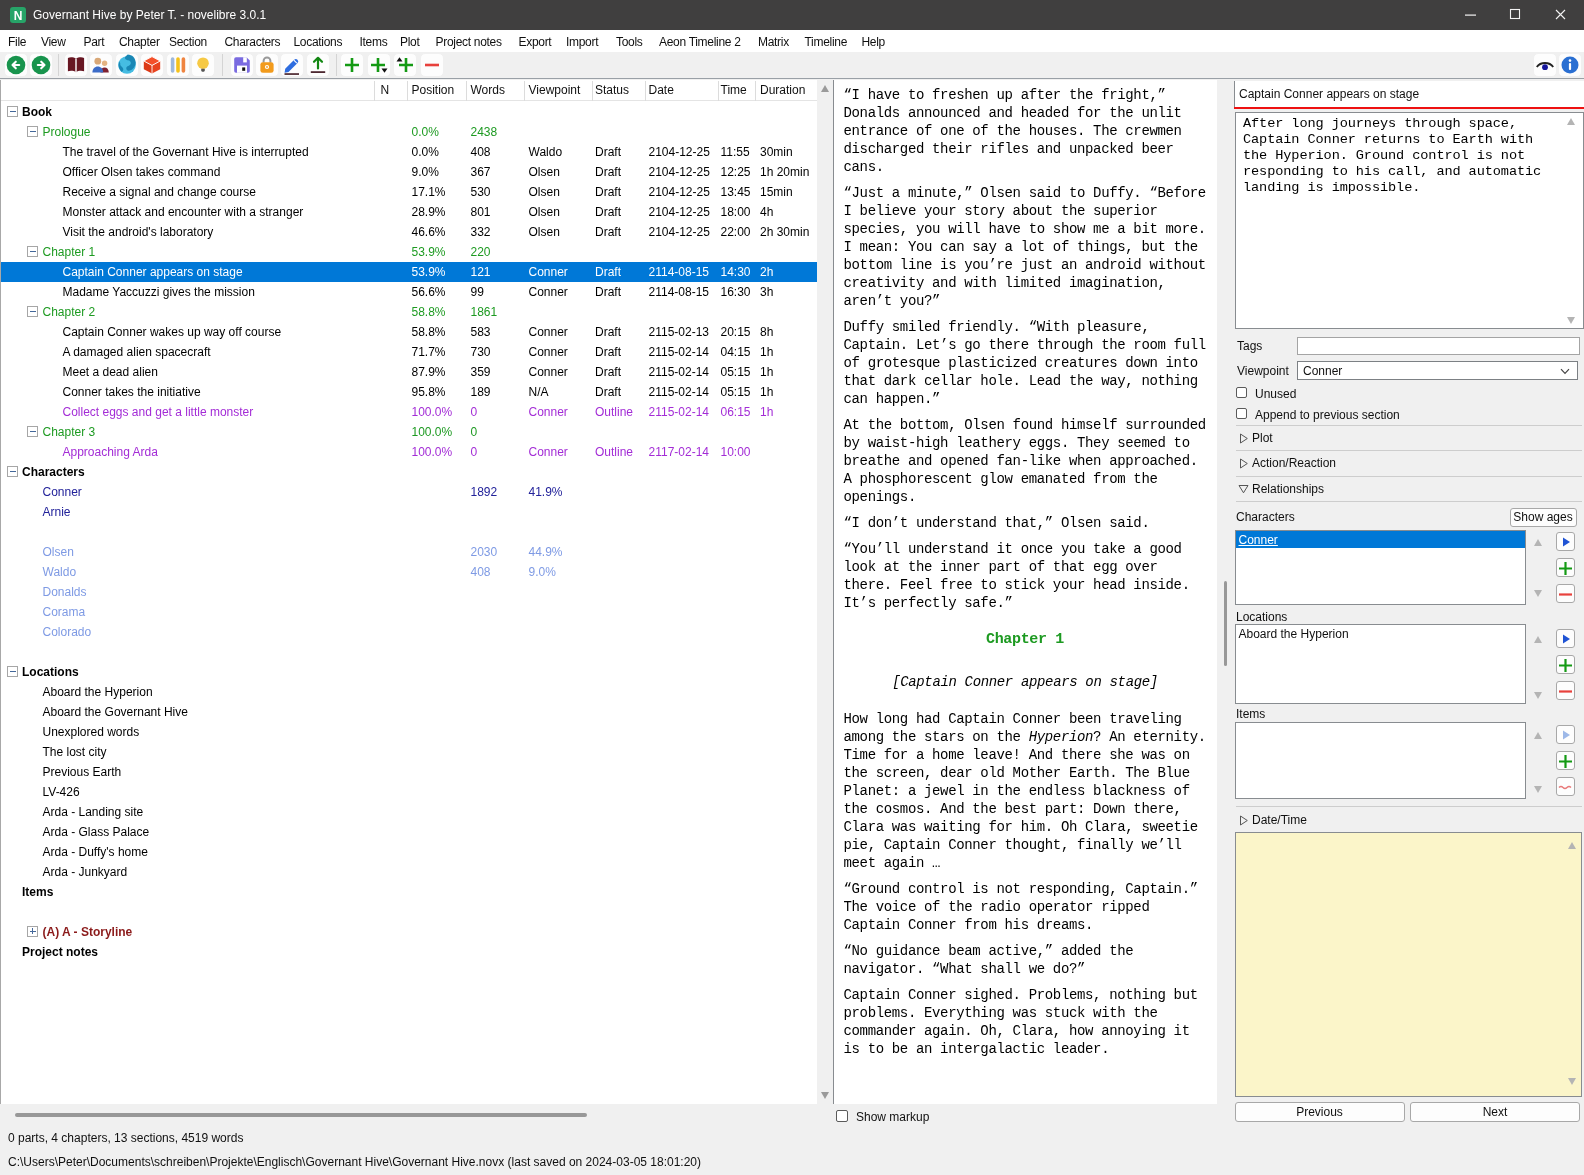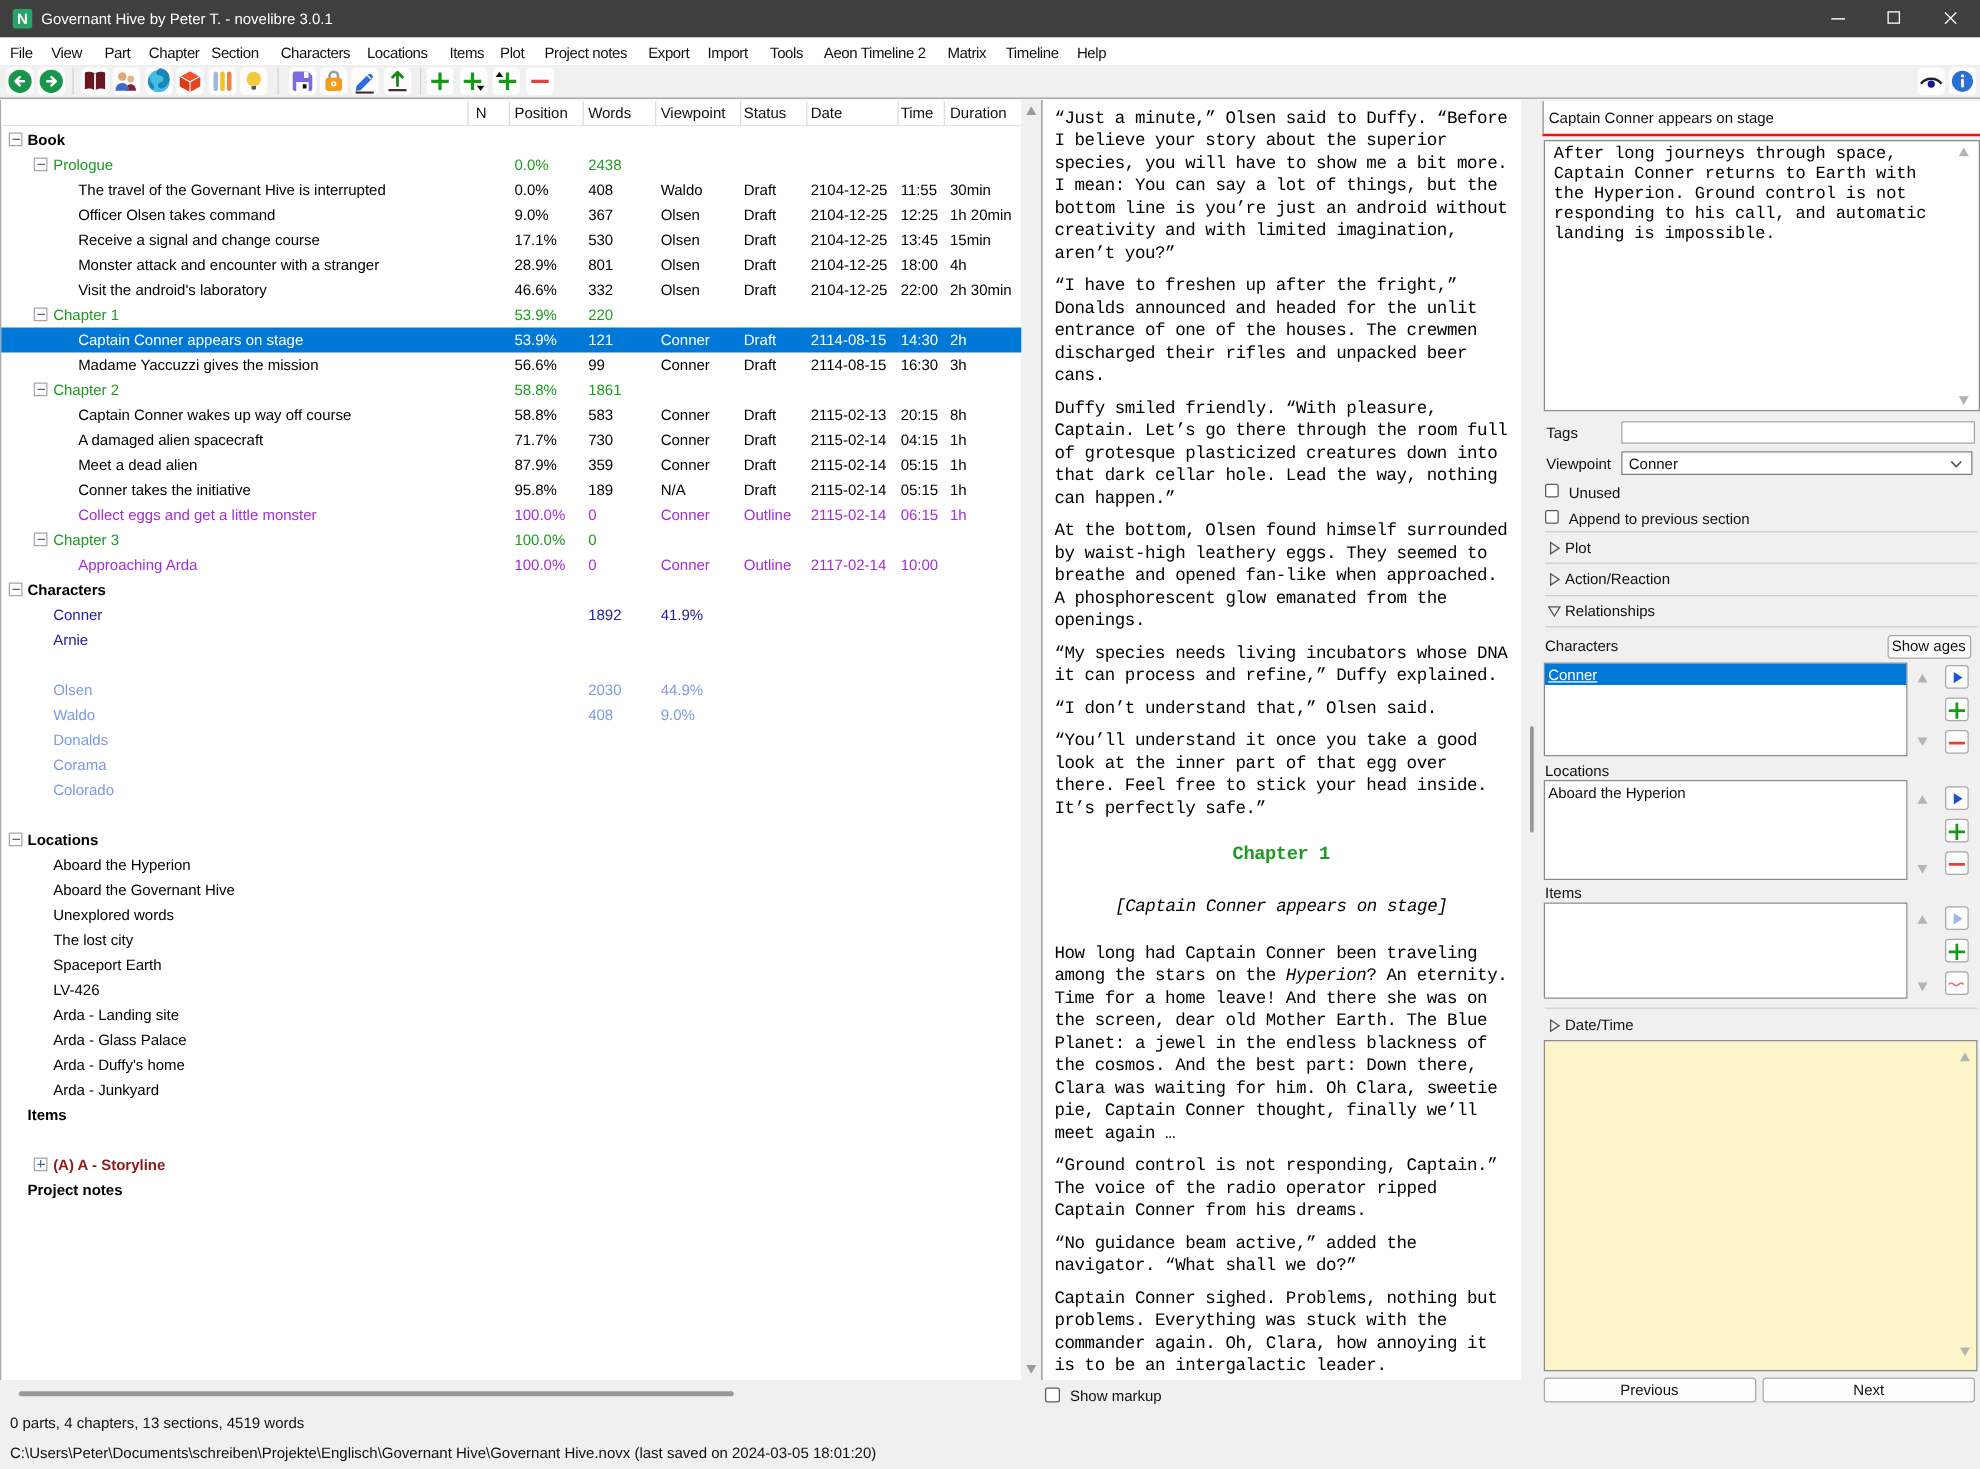--- a/index.html
+++ b/index.html
@@ -411,21 +411,21 @@
     <div class="row" style="top:621.5px">
       <span class="" style="left:41.5px">Aboard the Governant Hive</span>
     </div>
     <div class="row" style="top:641.5px">
       <span class="" style="left:41.5px">Unexplored words</span>
     </div>
     <div class="row" style="top:661.5px">
       <span class="" style="left:41.5px">The lost city</span>
     </div>
     <div class="row" style="top:681.5px">
-      <span class="" style="left:41.5px">Spaceport Earth</span>
+      <span class="" style="left:41.5px">Previous Earth</span>
     </div>
     <div class="row" style="top:701.5px">
       <span class="" style="left:41.5px">LV-426</span>
     </div>
     <div class="row" style="top:721.5px">
       <span class="" style="left:41.5px">Arda - Landing site</span>
     </div>
     <div class="row" style="top:741.5px">
       <span class="" style="left:41.5px">Arda - Glass Palace</span>
     </div>
@@ -449,25 +449,24 @@
       <span class=" b" style="left:21px">Project notes</span>
     </div>
   </div>
 <div class="abs vsb" style="left:817px">
 <div class="tri-u" style="left:3.5px;top:5px"></div>
 <div class="tri-d" style="left:3.5px;top:1012px"></div>
 </div>
 <div class="abs thumb" style="left:15px;top:1113px;width:572px;height:3.5px"></div>
 <div class="abs mid">
     <div class="midtxt">
+      <p>“I have to freshen up after the fright,”<br>Donalds announced and headed for the unlit<br>entrance of one of the houses. The crewmen<br>discharged their rifles and unpacked beer<br>cans.</p>
       <p>“Just a minute,” Olsen said to Duffy. “Before<br>I believe your story about the superior<br>species, you will have to show me a bit more.<br>I mean: You can say a lot of things, but the<br>bottom line is you’re just an android without<br>creativity and with limited imagination,<br>aren’t you?”</p>
-      <p>“I have to freshen up after the fright,”<br>Donalds announced and headed for the unlit<br>entrance of one of the houses. The crewmen<br>discharged their rifles and unpacked beer<br>cans.</p>
       <p>Duffy smiled friendly. “With pleasure,<br>Captain. Let’s go there through the room full<br>of grotesque plasticized creatures down into<br>that dark cellar hole. Lead the way, nothing<br>can happen.”</p>
       <p>At the bottom, Olsen found himself surrounded<br>by waist-high leathery eggs. They seemed to<br>breathe and opened fan-like when approached.<br>A phosphorescent glow emanated from the<br>openings.</p>
-      <p>“My species needs living incubators whose DNA<br>it can process and refine,” Duffy explained.</p>
       <p>“I don’t understand that,” Olsen said.</p>
       <p>“You’ll understand it once you take a good<br>look at the inner part of that egg over<br>there. Feel free to stick your head inside.<br>It’s perfectly safe.”</p>
       <p style="text-align:center;color:#1d9a21;font-weight:bold;font-size:15px;margin:19px 0 24px 0">Chapter 1</p>
       <p style="text-align:center;font-style:italic;margin:0 0 19px 0">[Captain Conner appears on stage]</p>
       <p>How long had Captain Conner been traveling<br>among the stars on the <i>Hyperion</i>? An eternity.<br>Time for a home leave! And there she was on<br>the screen, dear old Mother Earth. The Blue<br>Planet: a jewel in the endless blackness of<br>the cosmos. And the best part: Down there,<br>Clara was waiting for him. Oh Clara, sweetie<br>pie, Captain Conner thought, finally we’ll<br>meet again …</p>
       <p>“Ground control is not responding, Captain.”<br>The voice of the radio operator ripped<br>Captain Conner from his dreams.</p>
       <p>“No guidance beam active,” added the<br>navigator. “What shall we do?”</p>
       <p>Captain Conner sighed. Problems, nothing but<br>problems. Everything was stuck with the<br>commander again. Oh, Clara, how annoying it<br>is to be an intergalactic leader.</p>
     </div>
   </div>

